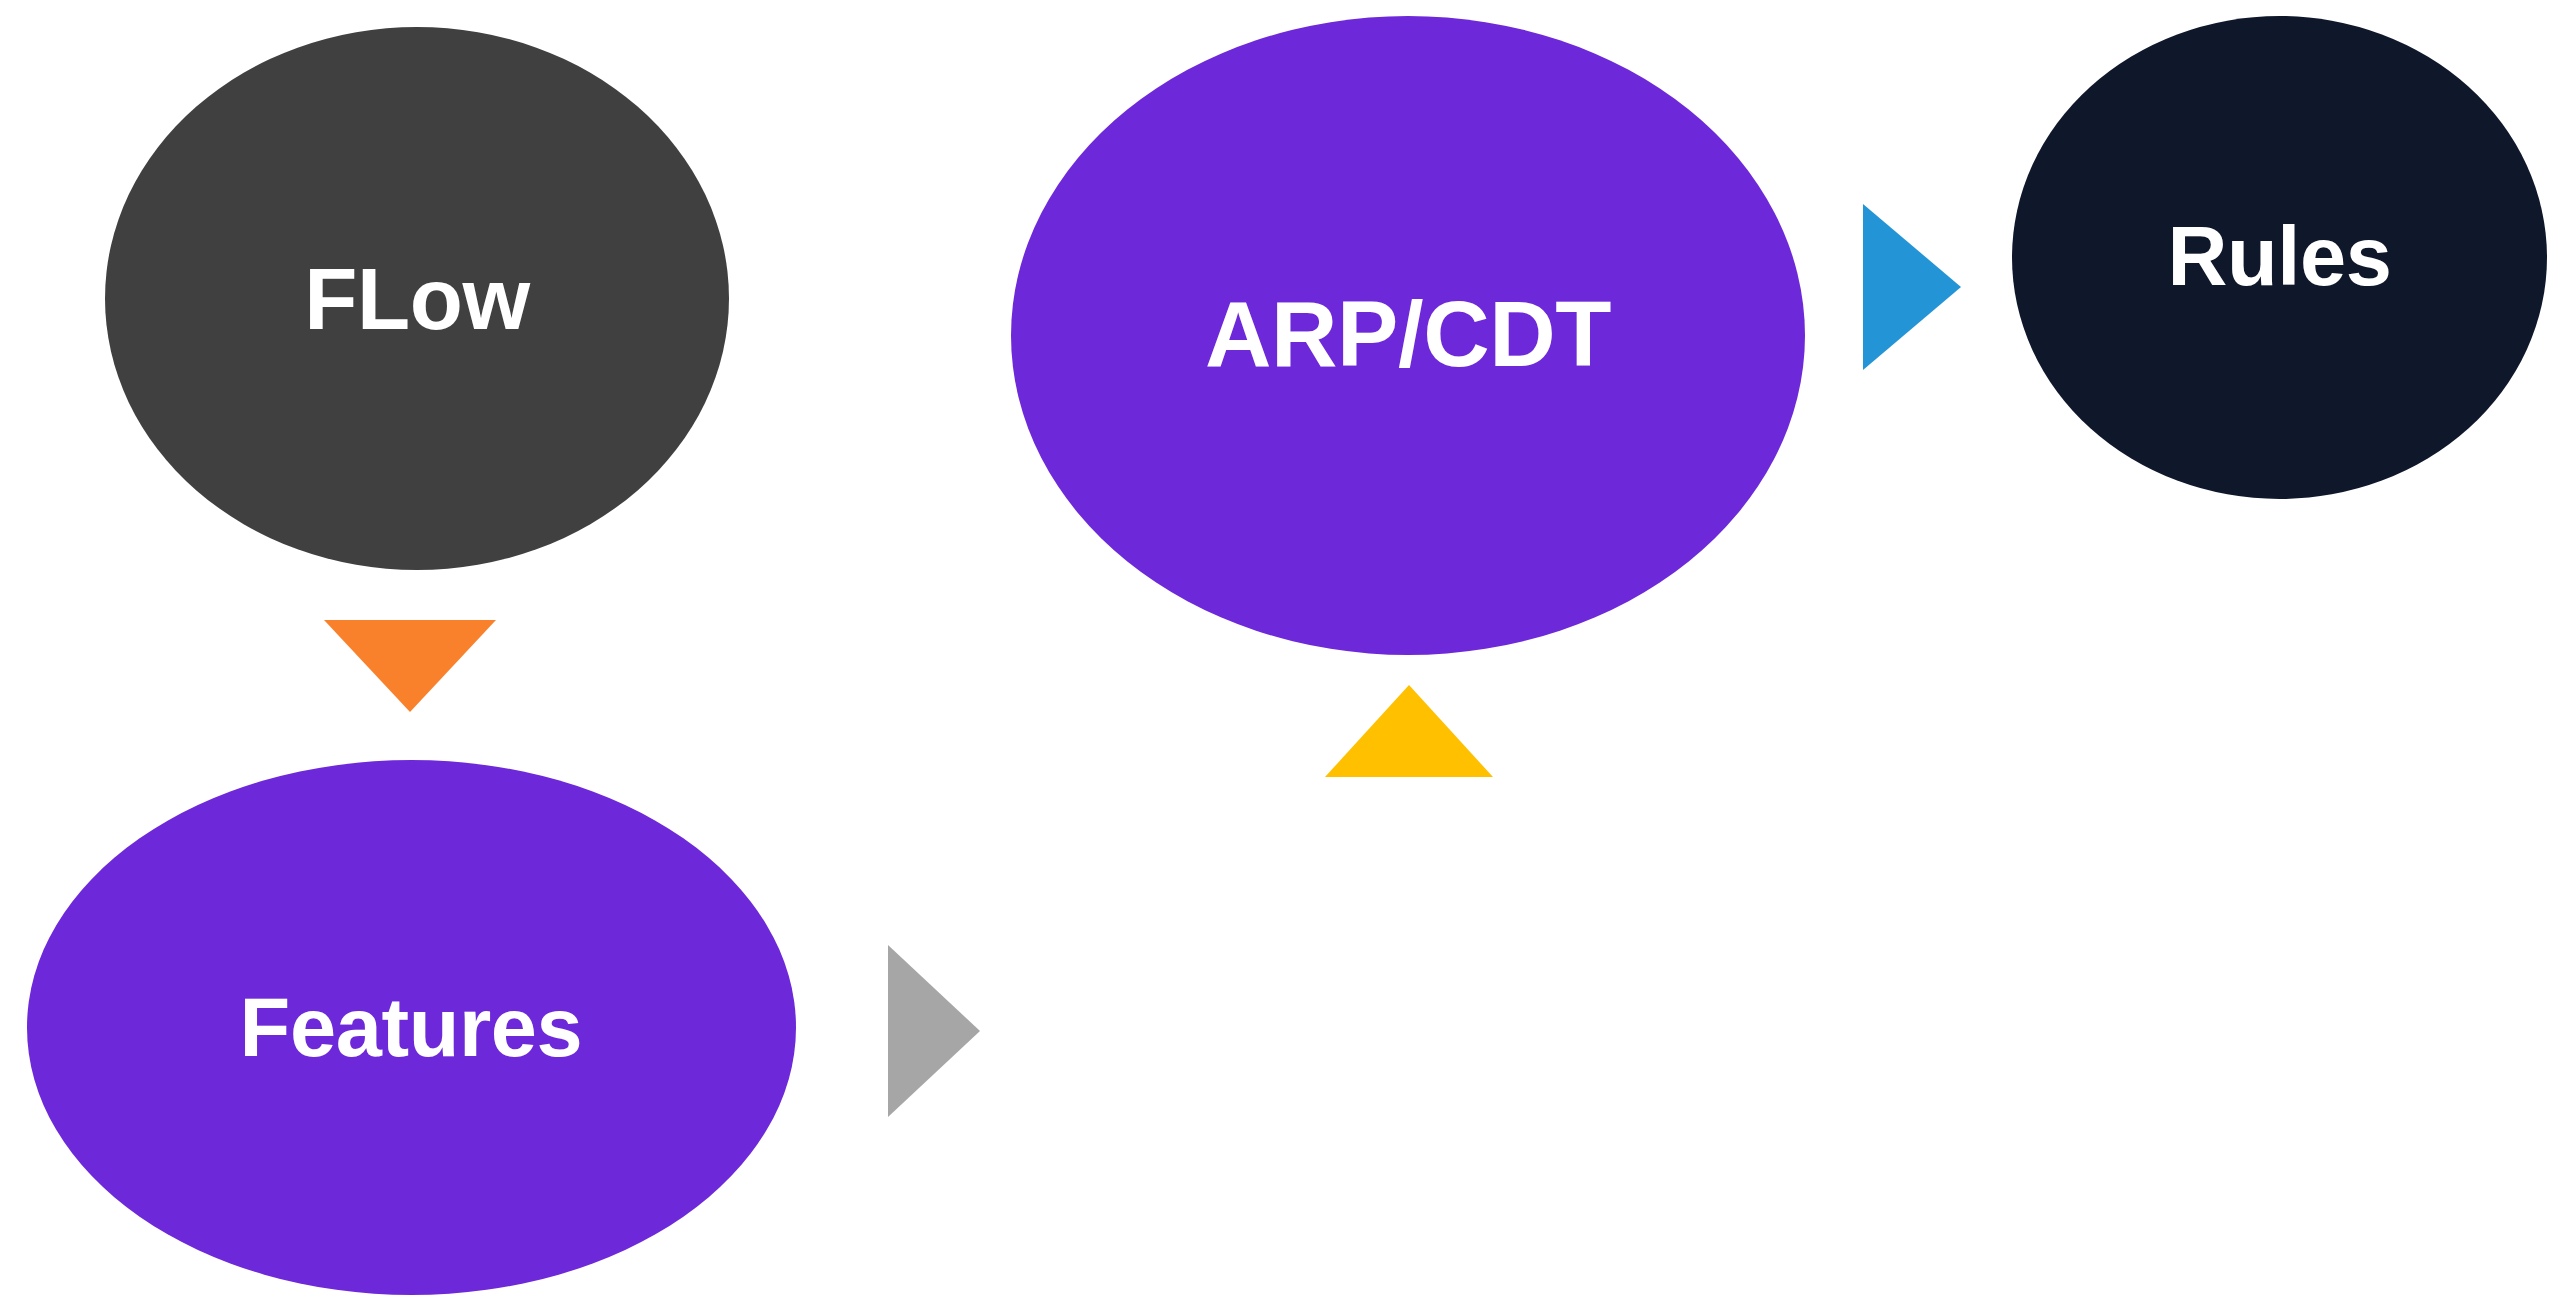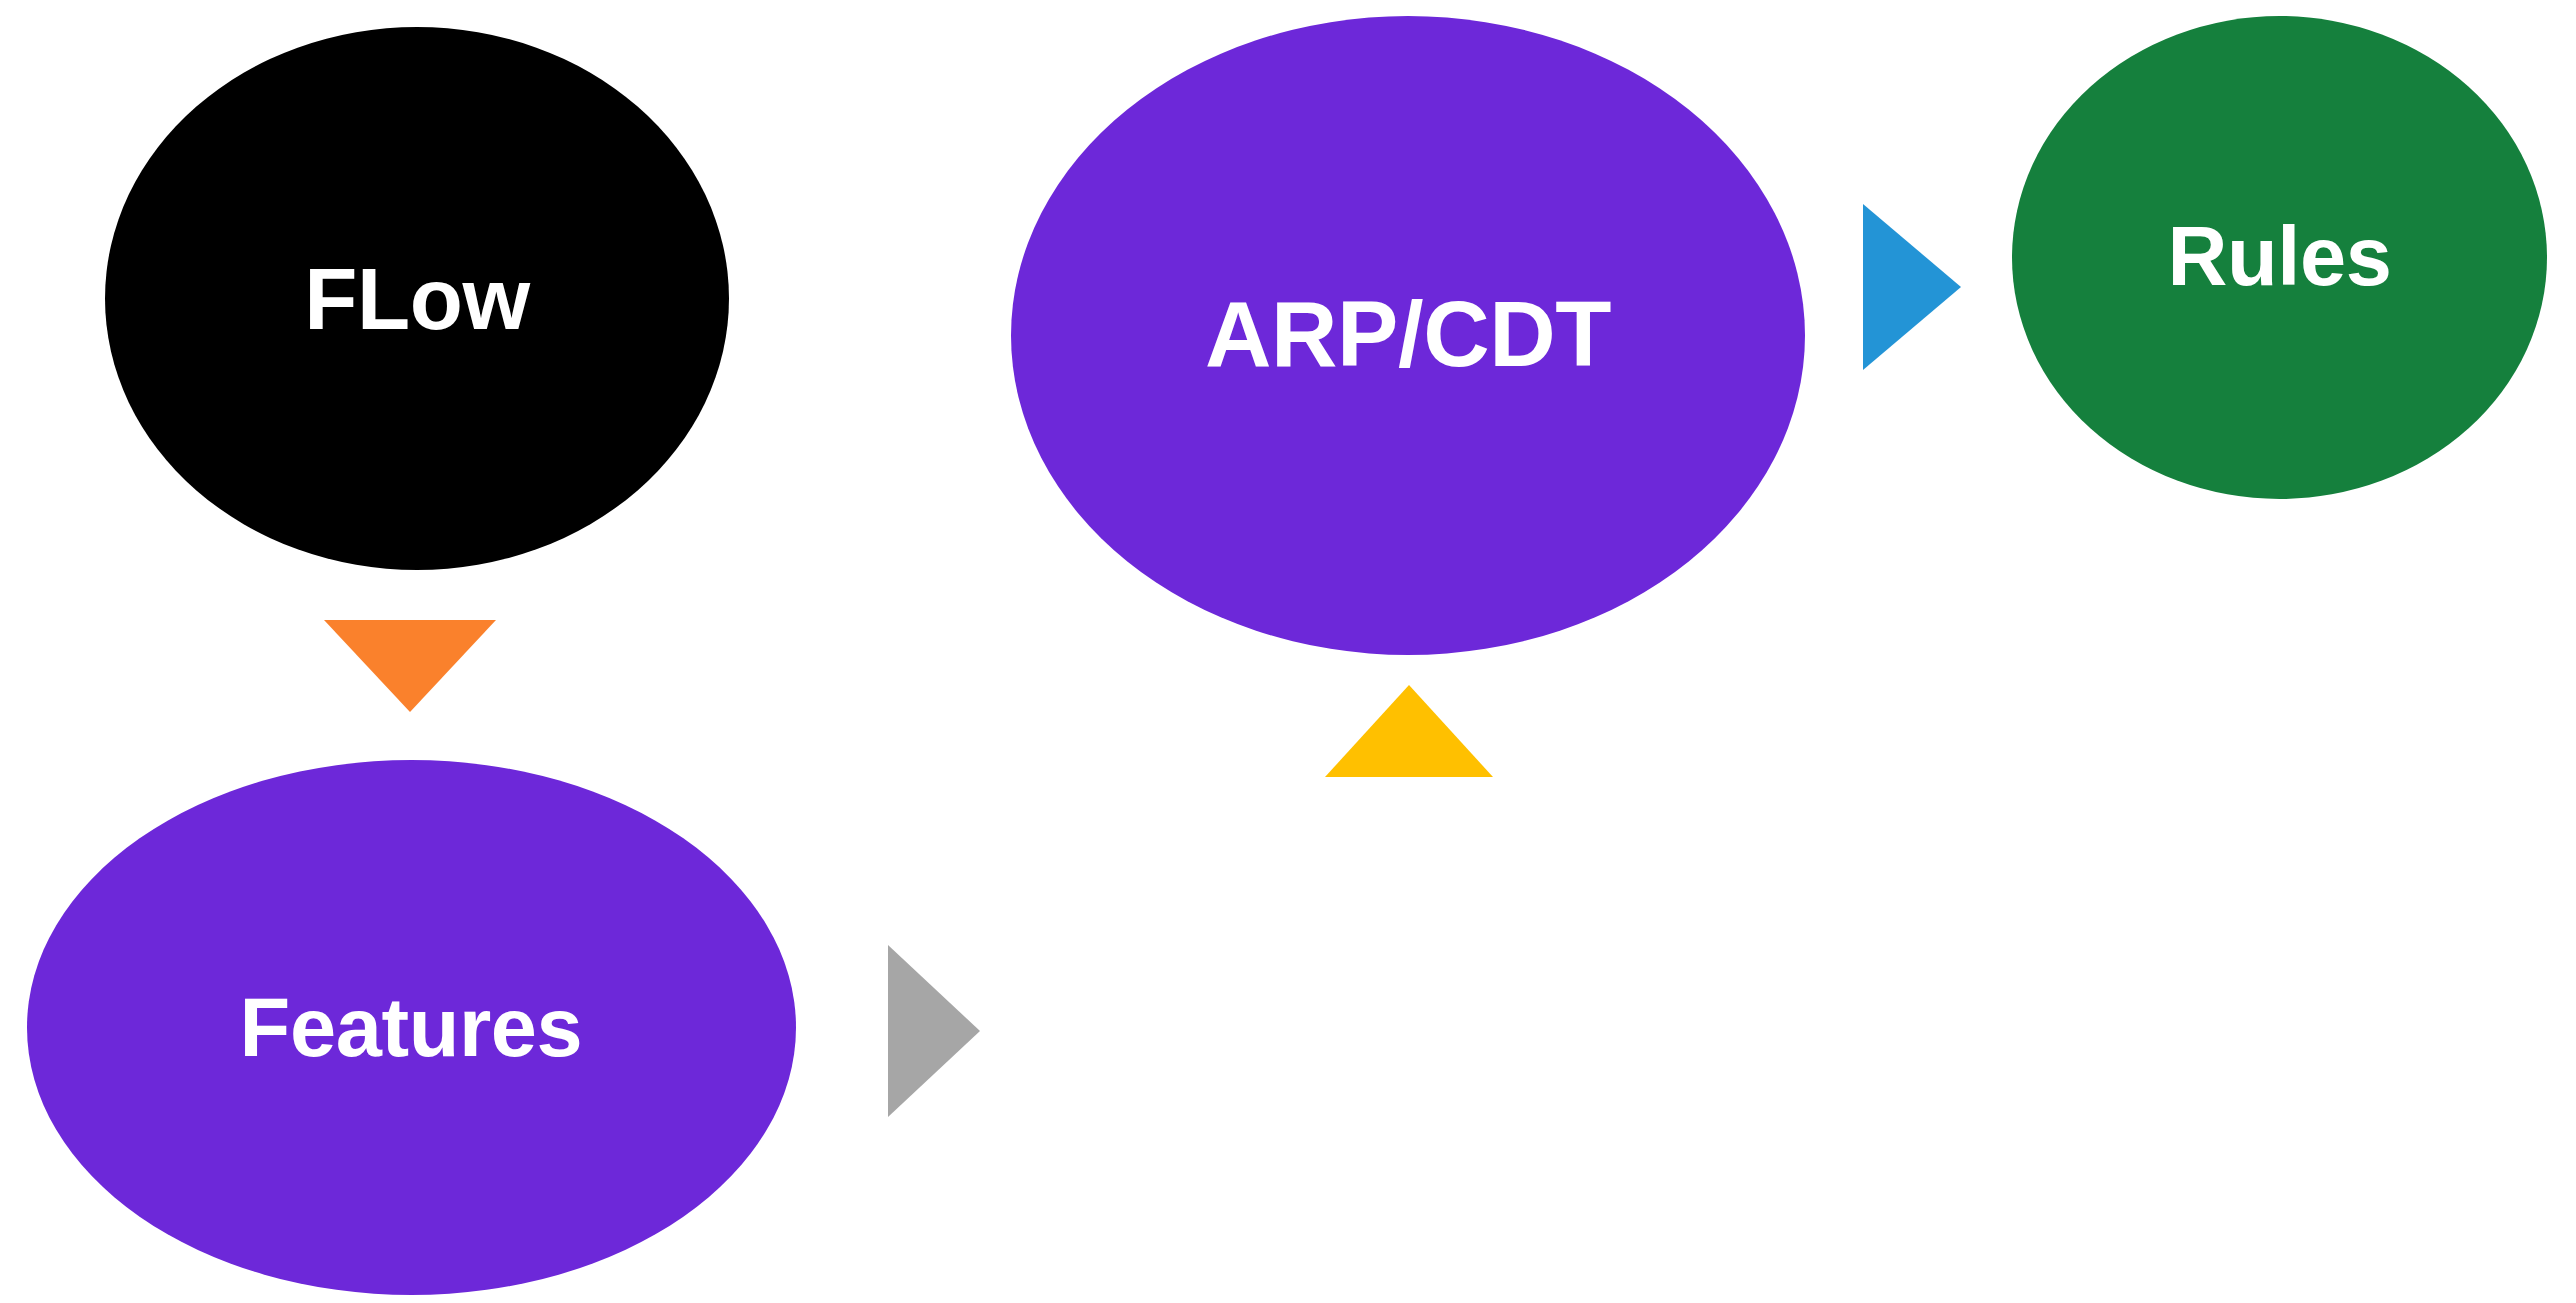--- a/index.html
+++ b/index.html
@@ -35,35 +35,35 @@
     line-height: 1.08;
     letter-spacing: -0.4px;
     white-space: pre-line;
     user-select: none;
   }
 
   
   #node-flow {
     left: 105px;  top: 27px;
     width: 624px; height: 543px;
-    background: #000000;
+    background: #404040;
   }
   #node-flow .node-label { font-size: 87px; }
 
   #node-arpcdt {
     left: 1011px; top: 15.6px;
     width: 794px; height: 639px;
     background: #6d28d9;
   }
   #node-arpcdt .node-label { font-size: 92px; }
 
   #node-rules {
     left: 2012px; top: 15.6px;
     width: 535px; height: 483px;
-    background: #15803d;
+    background: #0f172a;
     justify-content: center;
   }
   #node-rules .node-label { font-size: 83px; }
 
   #node-features {
     left: 26.5px;  top: 760px;
     width: 769px; height: 535px;
     background: #6d28d9;
   }
   #node-features .node-label { font-size: 83px; }

